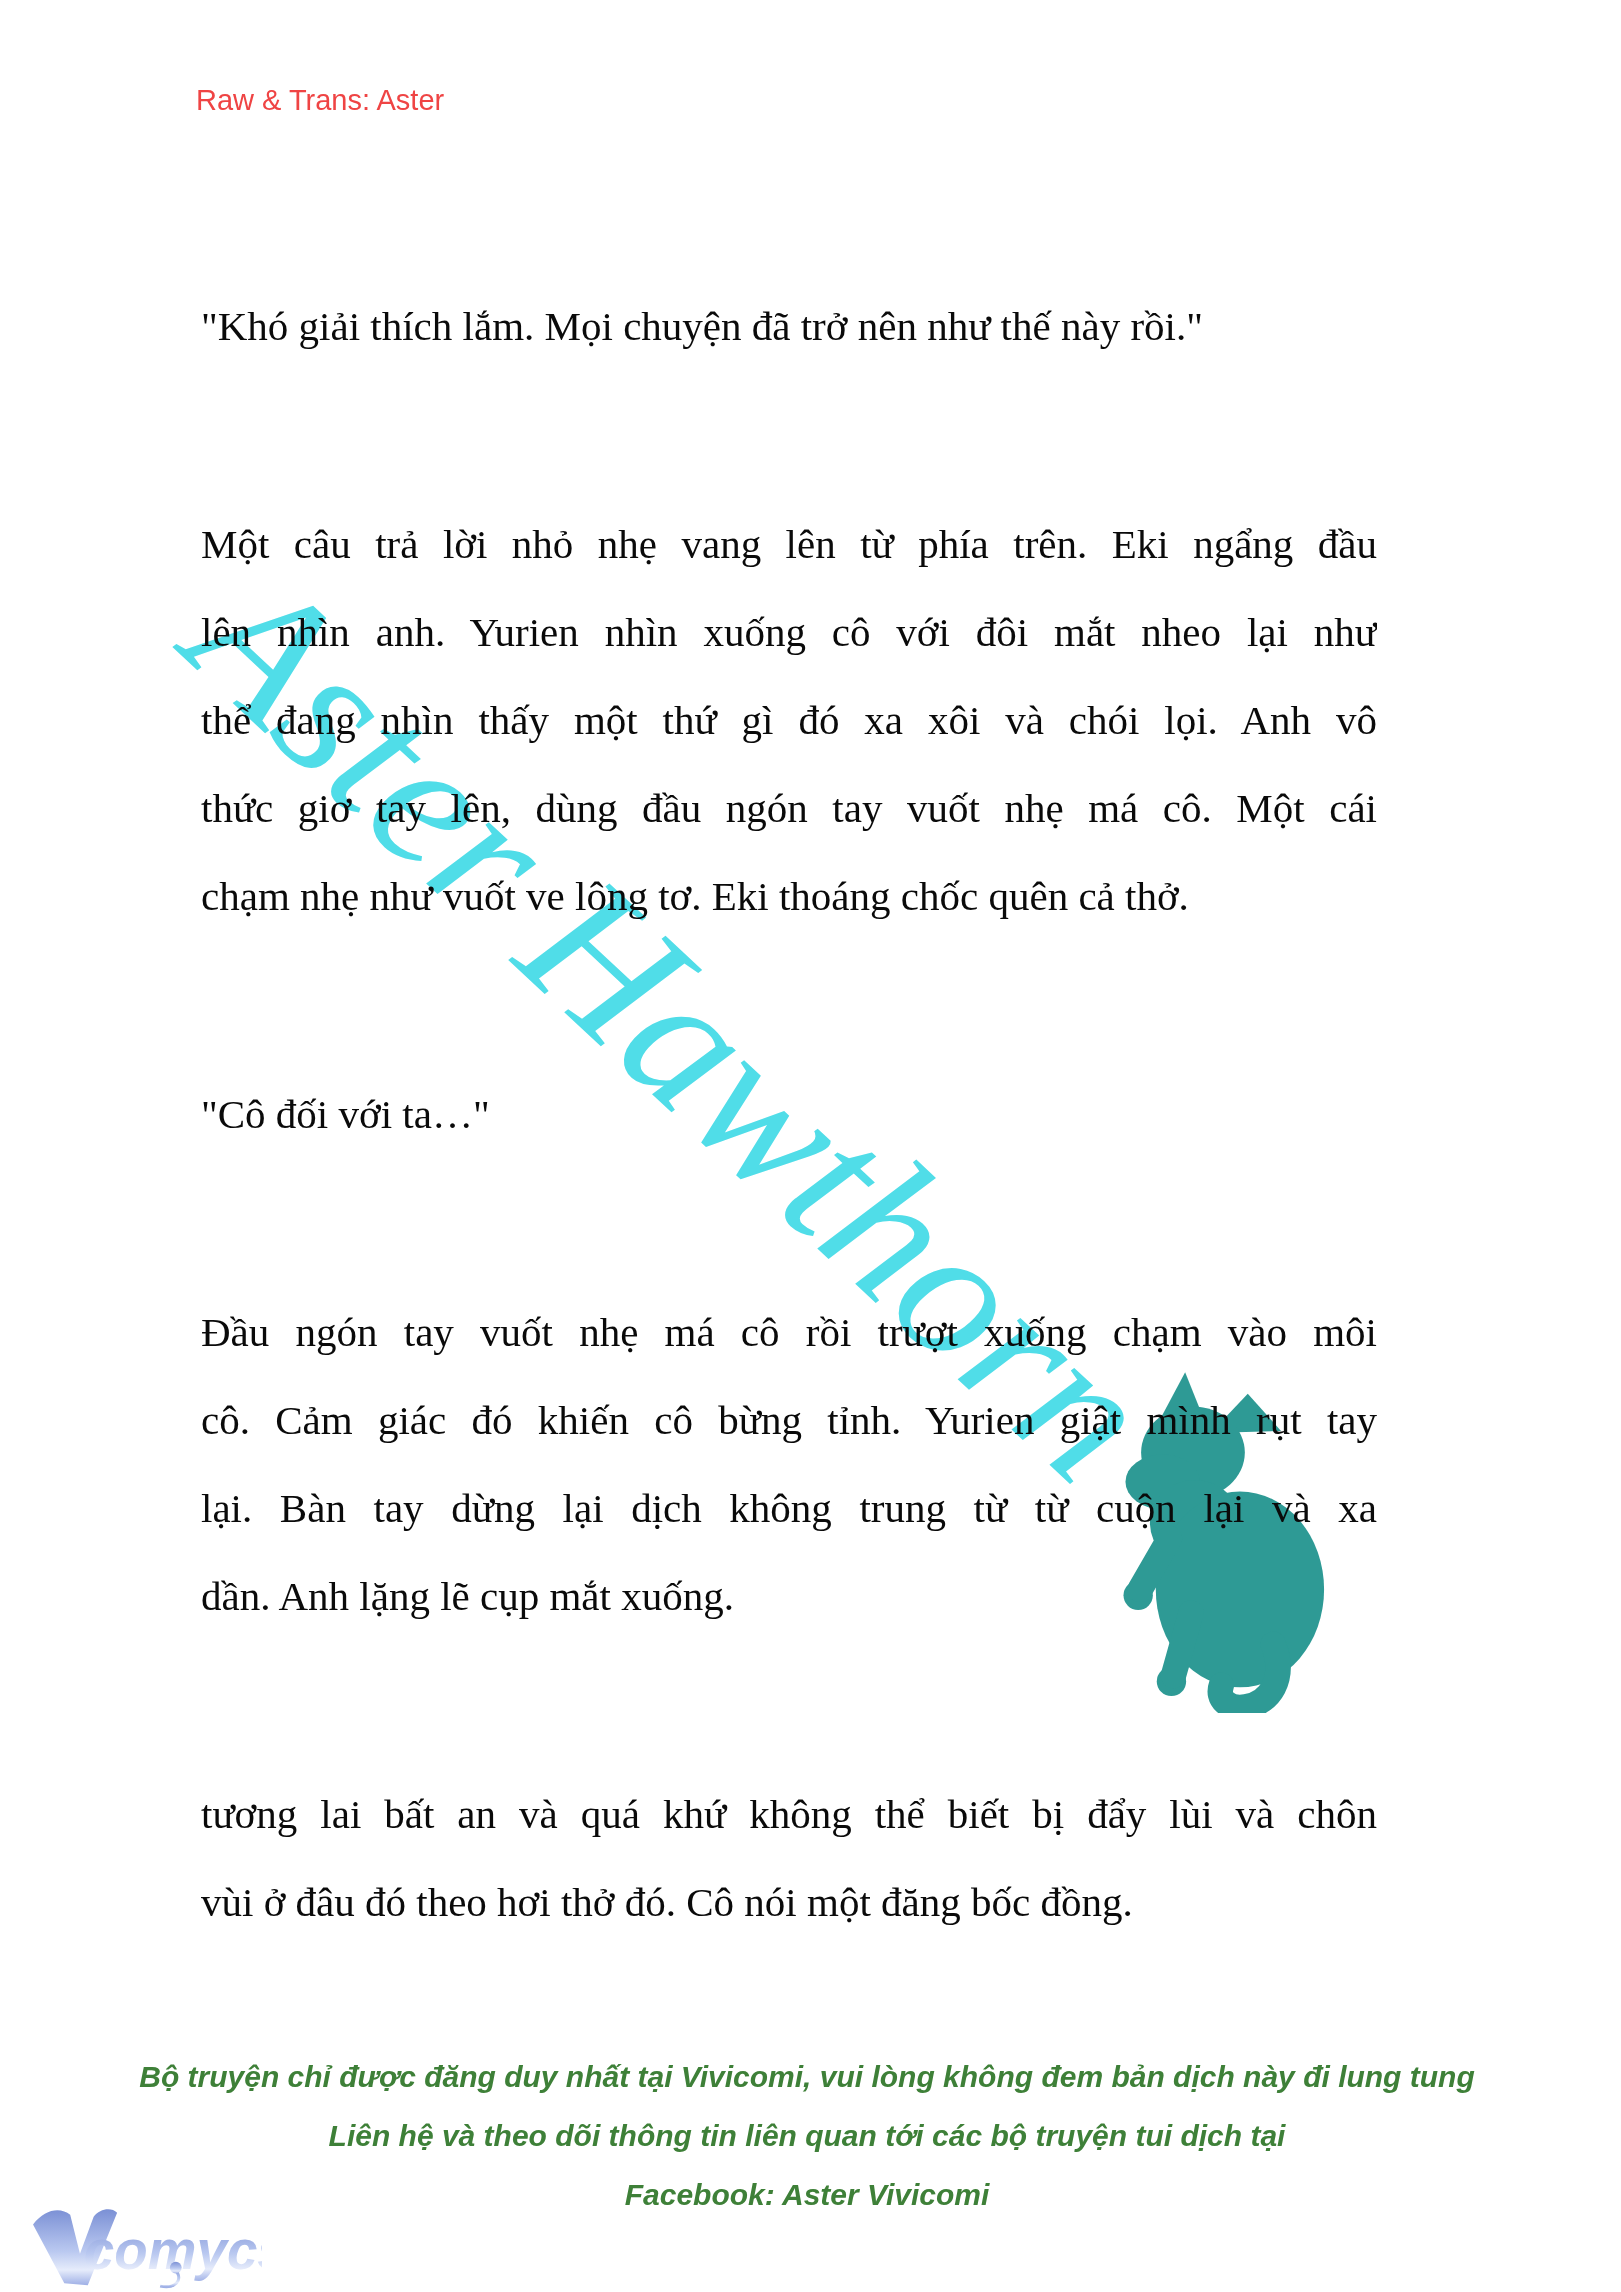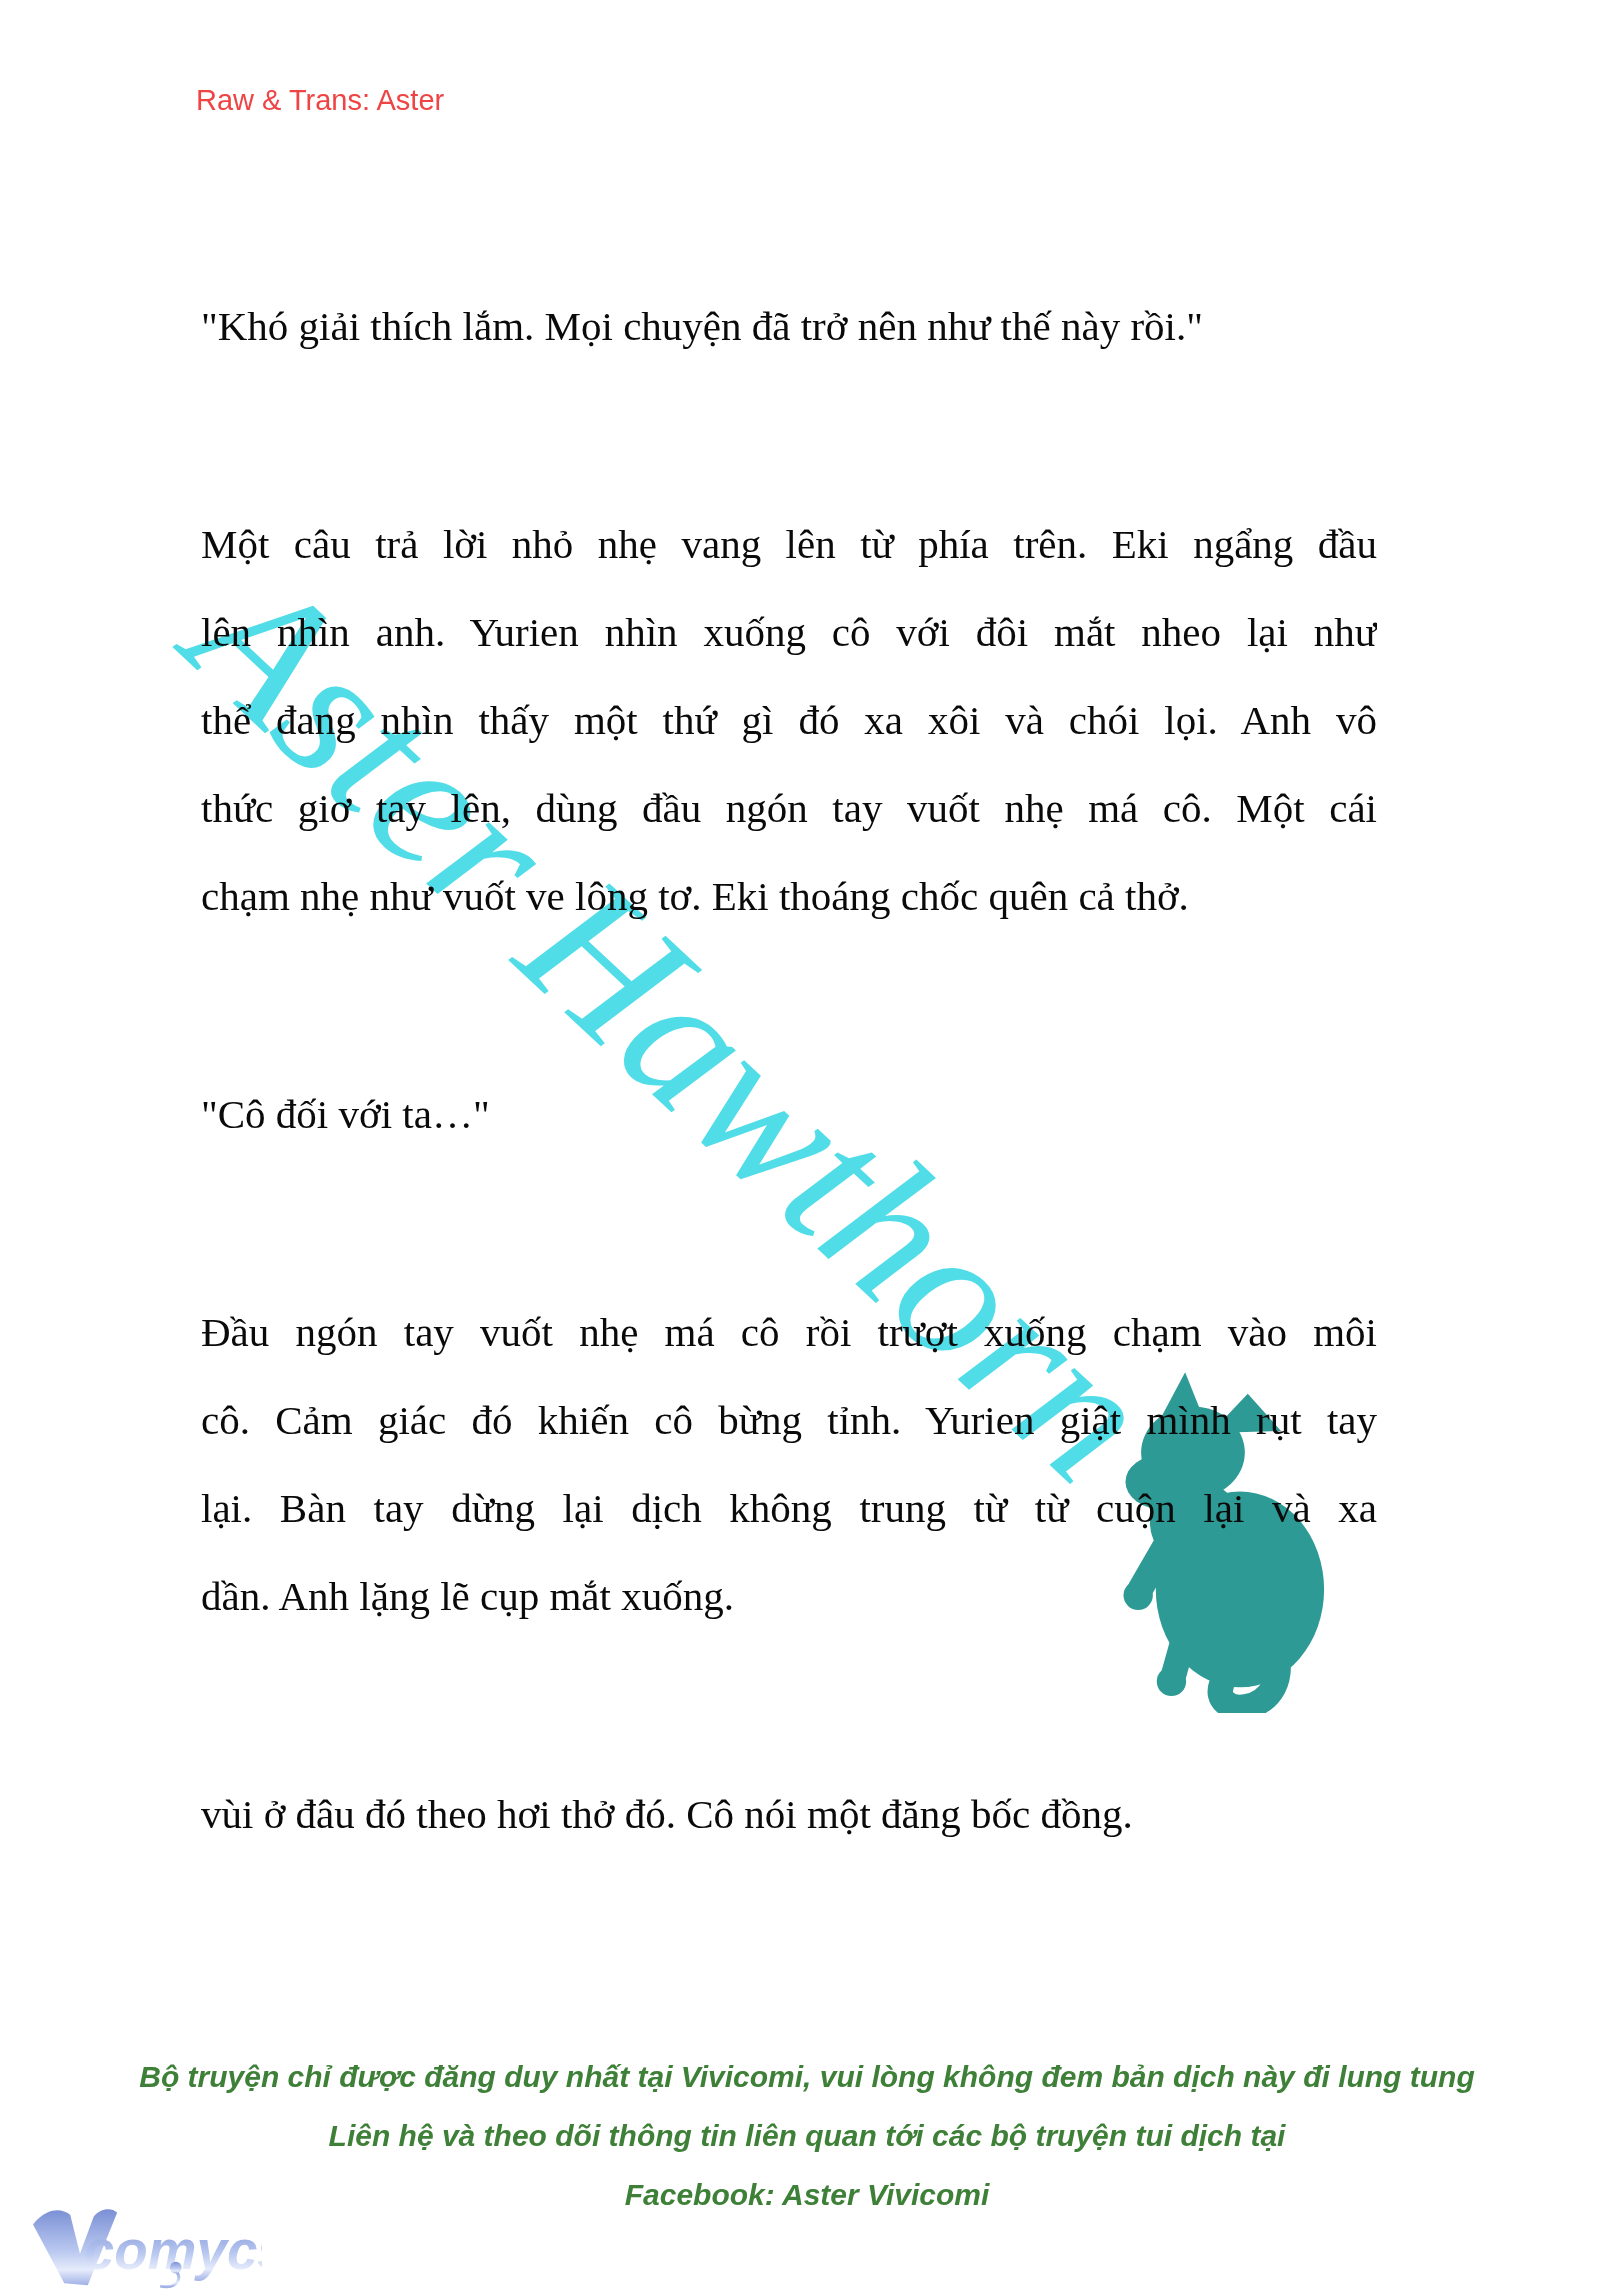--- a/index.html
+++ b/index.html
@@ -103,20 +103,21 @@
       <div class="para">
         <div class="line">"Cô đối với ta…"</div>
       </div>
       <div class="para">
         <div class="line just">Đầu ngón tay vuốt nhẹ má cô rồi trượt xuống chạm vào môi</div>
         <div class="line just">cô. Cảm giác đó khiến cô bừng tỉnh. Yurien giật mình rụt tay</div>
         <div class="line just">lại. Bàn tay dừng lại dịch không trung từ từ cuộn lại và xa</div>
         <div class="line">dần. Anh lặng lẽ cụp mắt xuống.</div>
       </div>
       <div class="para">
+        <div class="line just">tương lai bất an và quá khứ không thể biết bị đẩy lùi và chôn</div>
         <div class="line">vùi ở đâu đó theo hơi thở đó. Cô nói một đăng bốc đồng.</div>
       </div>
     </div>
 
   <div class="footer">
     <div>Bộ truyện chỉ được đăng duy nhất tại Vivicomi, vui lòng không đem bản dịch này đi lung tung</div>
     <div>Liên hệ và theo dõi thông tin liên quan tới các bộ truyện tui dịch tại</div>
     <div>Facebook: Aster Vivicomi</div>
   </div>
 

